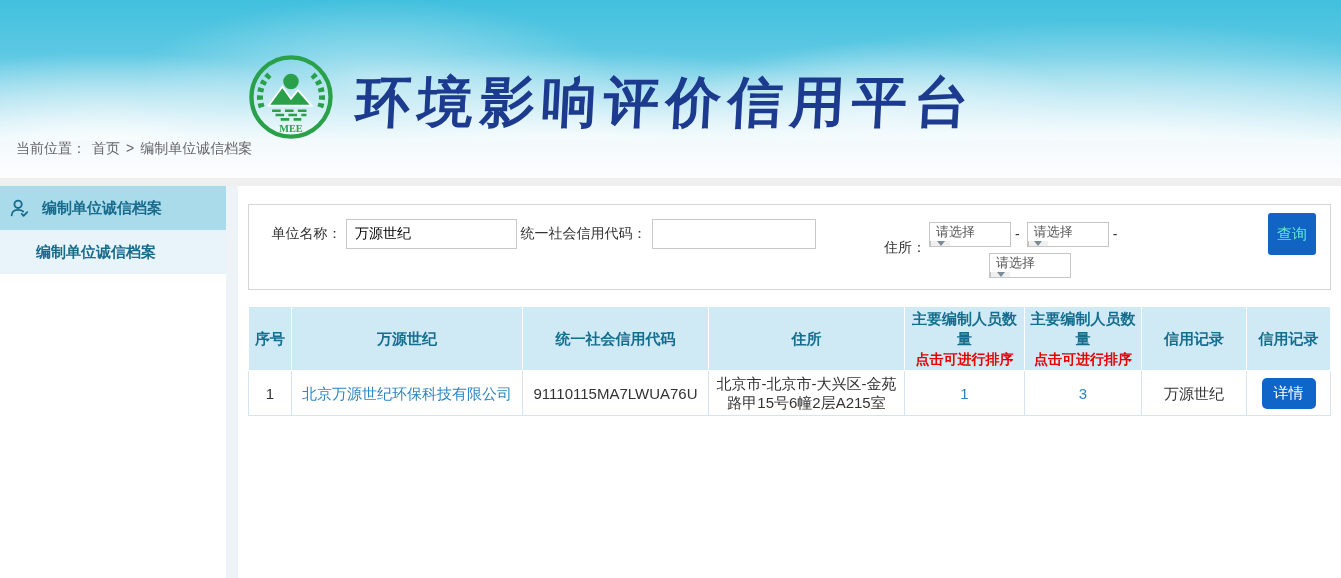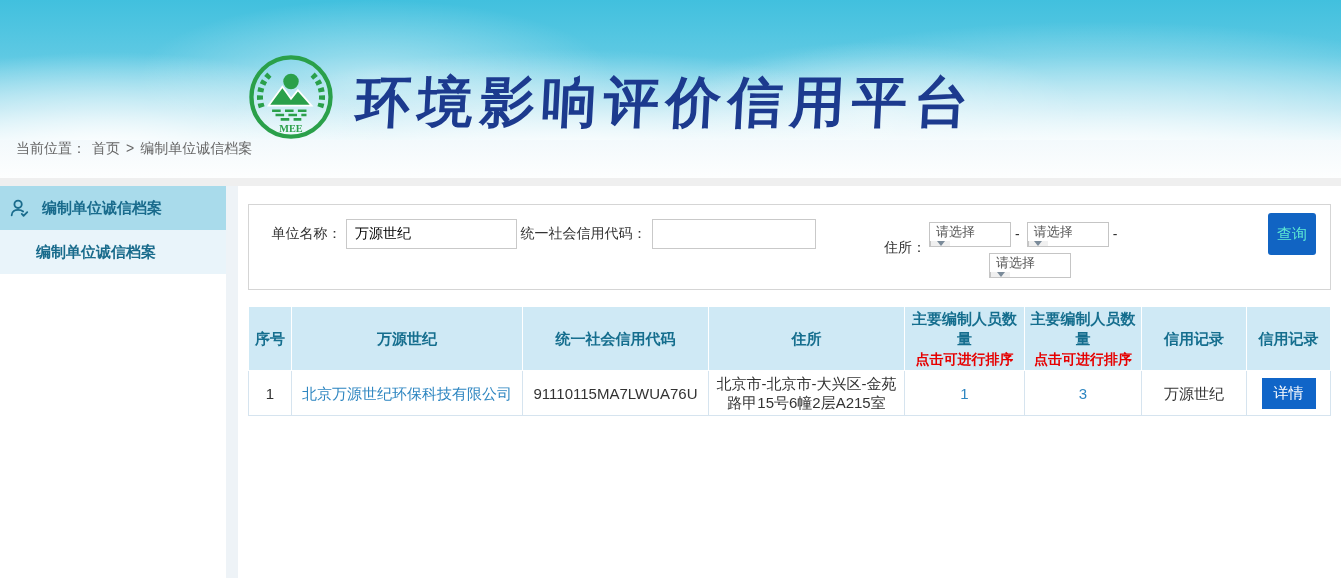--- a/index.html
+++ b/index.html
@@ -89,21 +89,21 @@
     background:#cfe9f5; color:#156e8e; font-size:15px; font-weight:bold;
     height:42px; border:1px solid #fff; text-align:center; line-height:1.35; padding:2px;
   }
   .result-table td {
     height:45px; border:1px solid #d6e4ef; border-top:1px solid #fff;
     font-size:15px; color:#333; text-align:center; padding:2px 4px; line-height:1.3;
   }
   .sort-hint { color:#e60000; font-size:14px; font-weight:bold; display:block; }
   .cell-link { color:#2e86c1; cursor:pointer; text-decoration:none; }
   .detail-btn {
-    background:#1065c8; color:#fff; border:none; border-radius:0;
+    background:#1065c8; color:#fff; border:none; border-radius:5px;
     padding:6px 12px; font-size:15px; cursor:pointer;
     font-family:"Liberation Sans","DejaVu Sans",sans-serif;
   }
 </style>
 </head>
 <body>
 
 <div class="site-header">
   <div class="logo-wrap">
     <svg viewBox="0 0 100 100" width="86" height="86">

